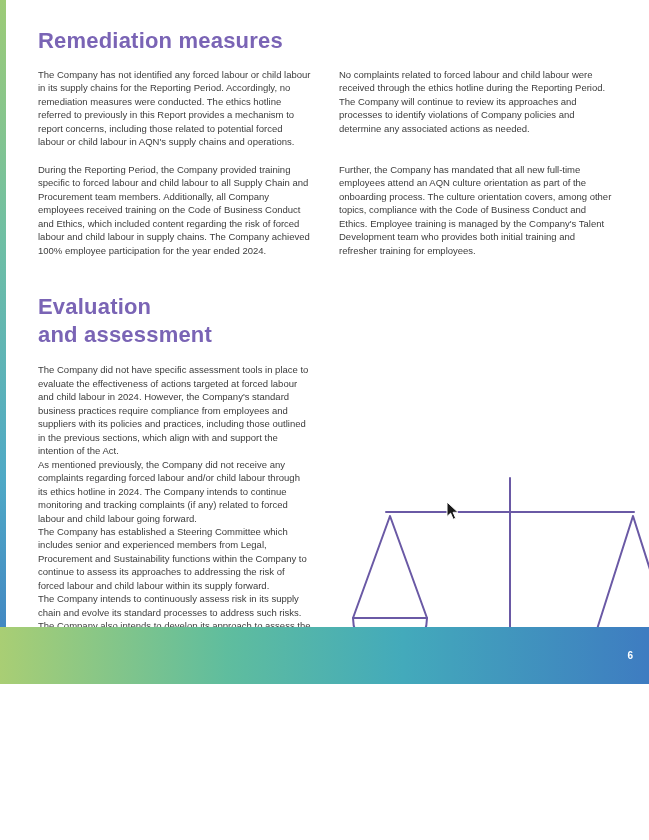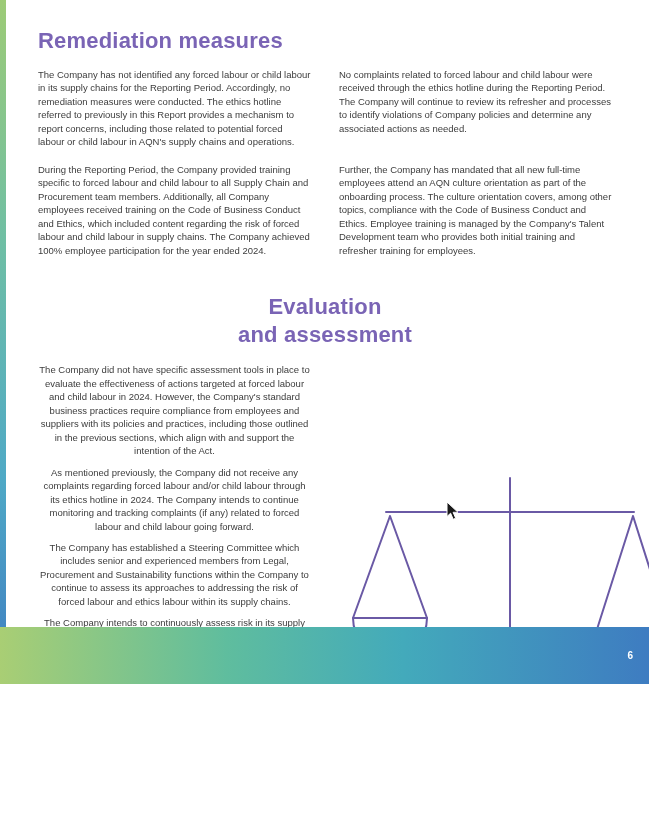--- a/index.html
+++ b/index.html
@@ -32,23 +32,23 @@
   }
   .h-multiline { white-space: pre-line; line-height: 1.27; }
   .cols { display: flex; gap: 28px; }
   .cols p { flex: 0 0 273px; width: 273px; }
   .body {
     font-size: 9.5px;
     line-height: 1.42;
     color: #3C3C3C;
   }
   .sec-training { margin-top: 14px; }
-  .sec-eval { margin-top: 36px; text-align: center; }
+  .sec-eval { margin-top: 36px; }
   .eval-col { width: 273px; }
-  .eval-col p + p { margin-top: 8px; }
+  .eval-col p + p { margin-top: 0; }
   .scale-illustration {
     position: absolute; left: 330px; top: 460px;
     width: 319px; height: 300px;
   }
   .cursor {
     position: absolute; left: 446px; top: 501px;
     width: 15px; height: 21px;
   }
   .footer {
     position: absolute; left: 0; bottom: 0;
@@ -69,38 +69,38 @@
 <div class="page">
 
   <div class="left-strip"></div>
 
   <main class="content">
 
     <section class="sec sec-remediation">
       <h1 class="h">Remediation measures</h1>
       <div class="cols">
         <p class="body">The Company has not identified any forced labour or child labour in its supply chains for the Reporting Period. Accordingly, no remediation measures were conducted. The ethics hotline referred to previously in this Report provides a mechanism to report concerns, including those related to potential forced labour or child labour in AQN's supply chains and operations.</p>
-        <p class="body">No complaints related to forced labour and child labour were received through the ethics hotline during the Reporting Period. The Company will continue to review its refresher and processes to identify violations of Company policies and determine any associated actions as needed.</p>
+        <p class="body">No complaints related to forced labour and child labour were received through the ethics hotline during the Reporting Period. The Company will continue to review its approaches and processes to identify violations of Company policies and determine any associated actions as needed.</p>
       </div>
     </section>
 
     <section class="sec sec-training">
       <div class="cols">
         <p class="body">During the Reporting Period, the Company provided training specific to forced labour and child labour to all Supply Chain and Procurement team members. Additionally, all Company employees received training on the Code of Business Conduct and Ethics, which included content regarding the risk of forced labour and child labour in supply chains. The Company achieved 100% employee participation for the year ended 2024.</p>
         <p class="body">Further, the Company has mandated that all new full-time employees attend an AQN culture orientation as part of the onboarding process. The culture orientation covers, among other topics, compliance with the Code of Business Conduct and Ethics. Employee training is managed by the Company's Talent Development team who provides both initial training and refresher training for employees.</p>
       </div>
     </section>
 
     <section class="sec sec-eval">
       <h1 class="h h-multiline">Evaluation
 and assessment</h1>
       <div class="eval-col">
         <p class="body">The Company did not have specific assessment tools in place to evaluate the effectiveness of actions targeted at forced labour and child labour in 2024. However, the Company's standard business practices require compliance from employees and suppliers with its policies and practices, including those outlined in the previous sections, which align with and support the intention of the Act.</p>
         <p class="body">As mentioned previously, the Company did not receive any complaints regarding forced labour and/or child labour through its ethics hotline in 2024. The Company intends to continue monitoring and tracking complaints (if any) related to forced labour and child labour going forward.</p>
-        <p class="body">The Company has established a Steering Committee which includes senior and experienced members from Legal, Procurement and Sustainability functions within the Company to continue to assess its approaches to addressing the risk of forced labour and ethics labour within its supply chains.</p>
+        <p class="body">The Company has established a Steering Committee which includes senior and experienced members from Legal, Procurement and Sustainability functions within the Company to continue to assess its approaches to addressing the risk of forced labour and child labour within its supply forward.</p>
         <p class="body">The Company intends to continuously assess risk in its supply chain and evolve its standard processes to address such risks. The Company also intends to develop its approach to assess the effectiveness of any actions that it may take to prevent and reduce the risk of forced labour and child labour in its supply chains.</p>
       </div>
     </section>
 
   </main>
 
   <svg class="scale-illustration" viewBox="330 460 319 300" xmlns="http://www.w3.org/2000/svg" aria-hidden="true">
     <g fill="none" stroke="#6A59A5" stroke-width="2" stroke-linejoin="round" stroke-linecap="round">
 
       <line x1="386" y1="512" x2="634" y2="512"></line>

